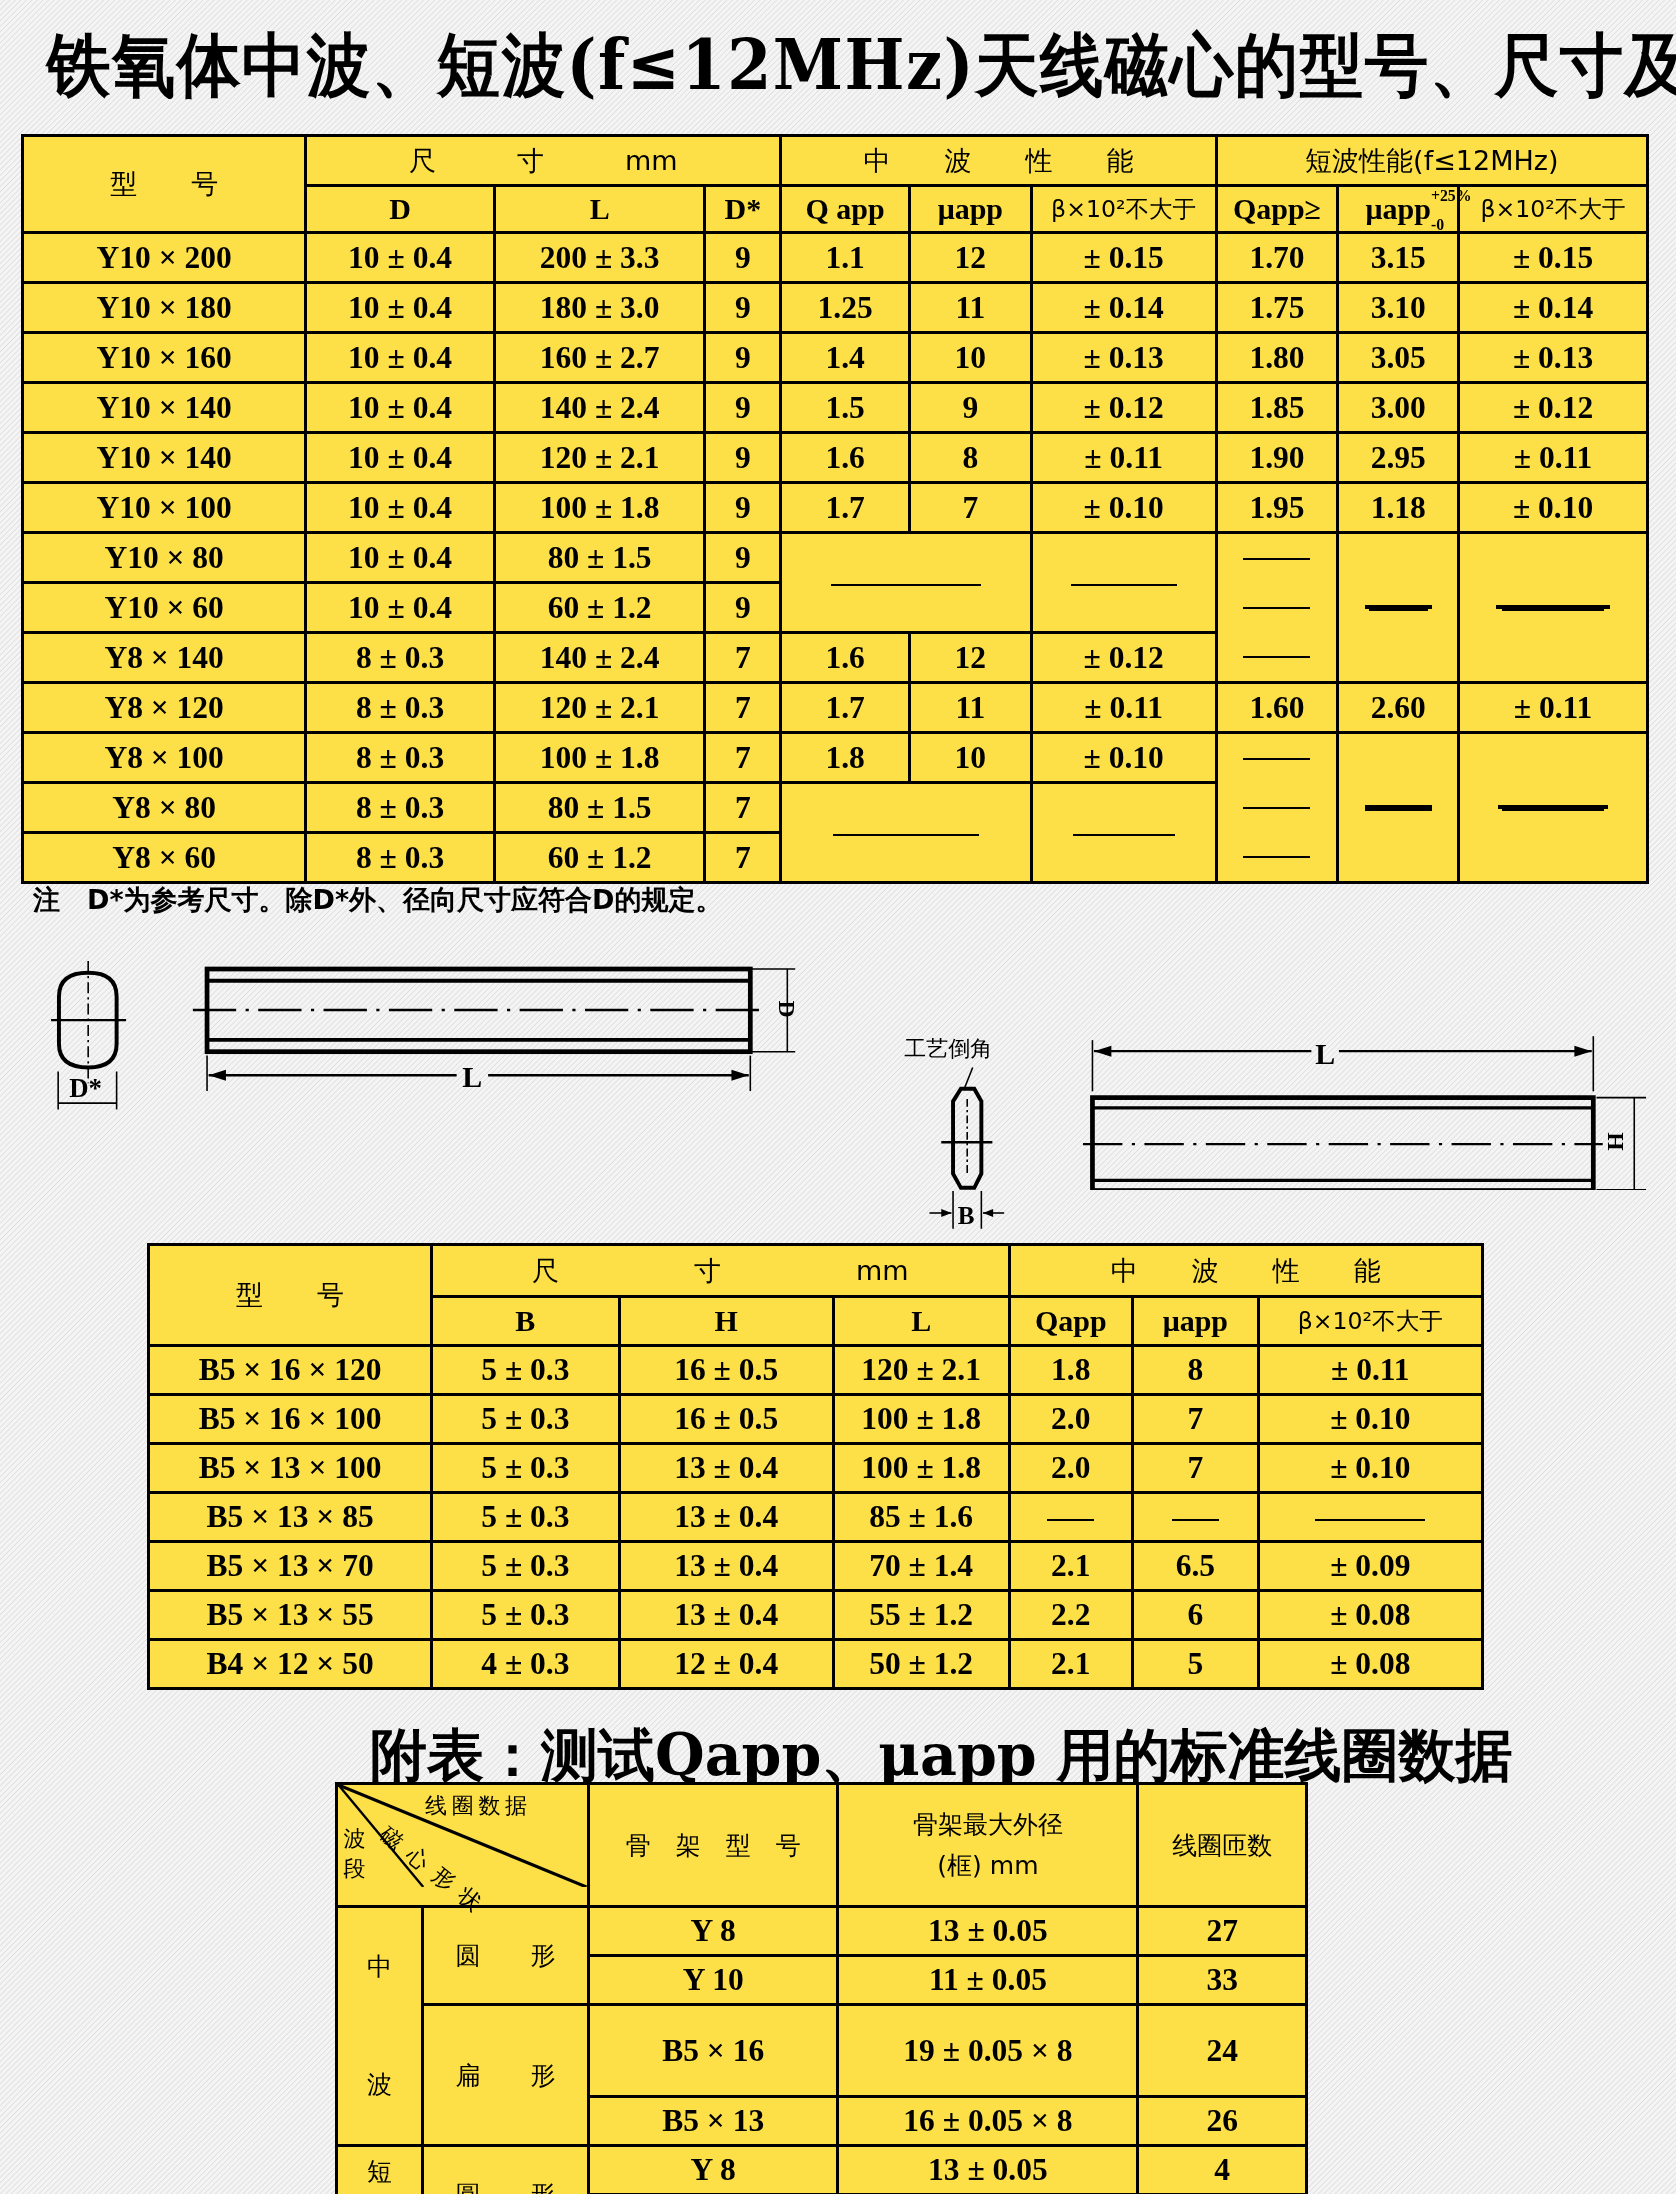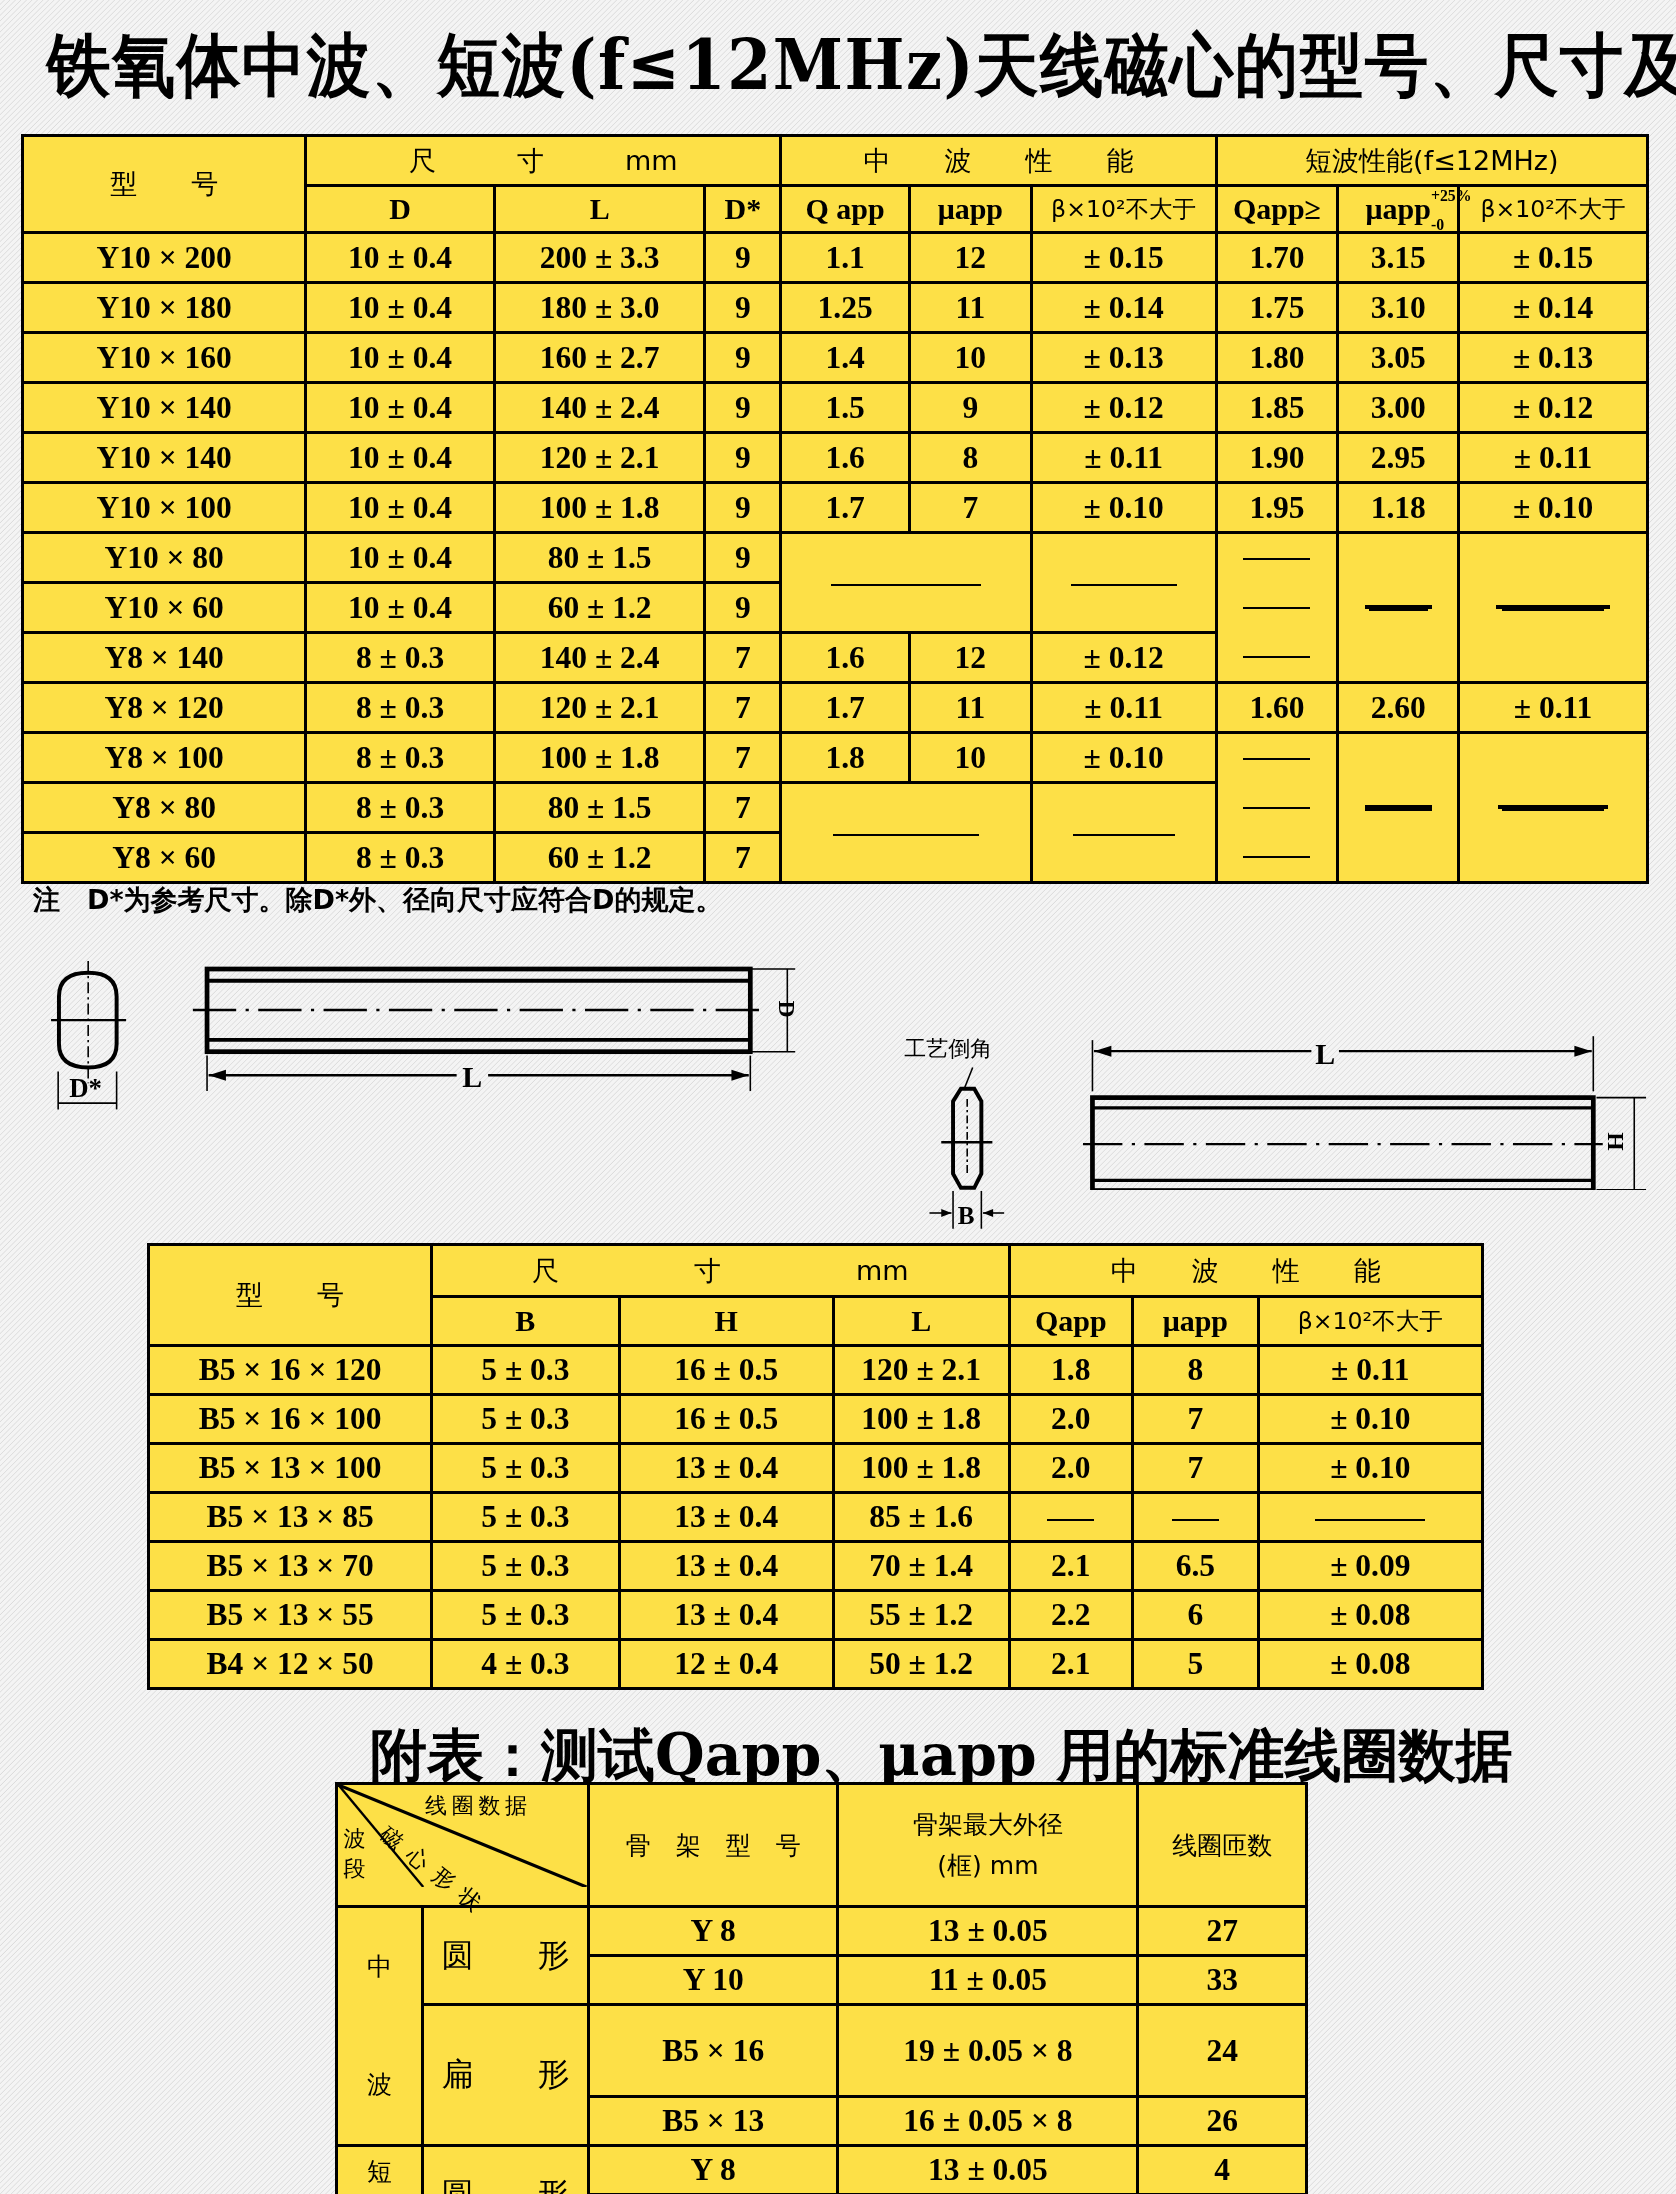--- a/index.html
+++ b/index.html
@@ -38,21 +38,21 @@
     position:absolute; left:370px; top:1718px; font-family:"DejaVu Serif", serif;
     font-weight:bold; font-size:57px; white-space:nowrap;
   }
   .t3 { left:335px; top:1782px; width:973px; }
   .t3 tr { height:49px; }
   .t3 th { font-size:25px; }
   .diag { position:relative; }
   .diag svg { position:absolute; left:0; top:0; }
   .dlabel { position:absolute; font-family:"DejaVu Sans", sans-serif; font-size:22px; }
   .vert { font-family:"DejaVu Sans", sans-serif; font-weight:normal; font-size:25px; }
-  .shape-cell { font-family:"DejaVu Sans", sans-serif; font-weight:normal; font-size:32px; }
+  .shape-cell { font-family:"DejaVu Sans", sans-serif; font-weight:normal; font-size:25px; }
   .drawing { position:absolute; }
   .musup { display:inline-block; position:relative; }
   .musup .sp { position:absolute; font-size:15.8px; left:100%; top:-4.7px; }
   .musup .sb { position:absolute; font-size:15.8px; left:100%; bottom:-7.9px; }
 </style>
 </head>
 <body>
 
 <div class="title">铁氧体中波、短波(f≤12MHz)天线磁心的型号、尺寸及主要性能</div>
 

